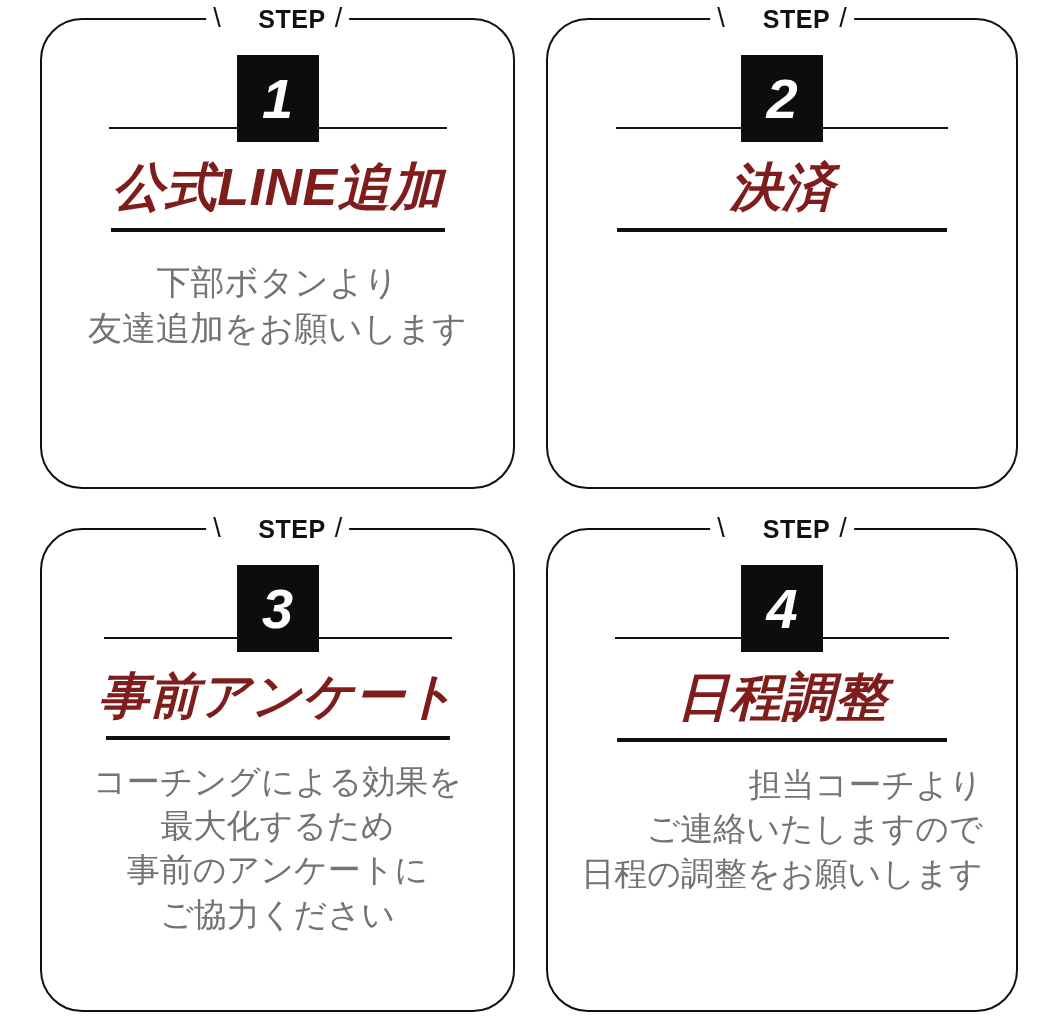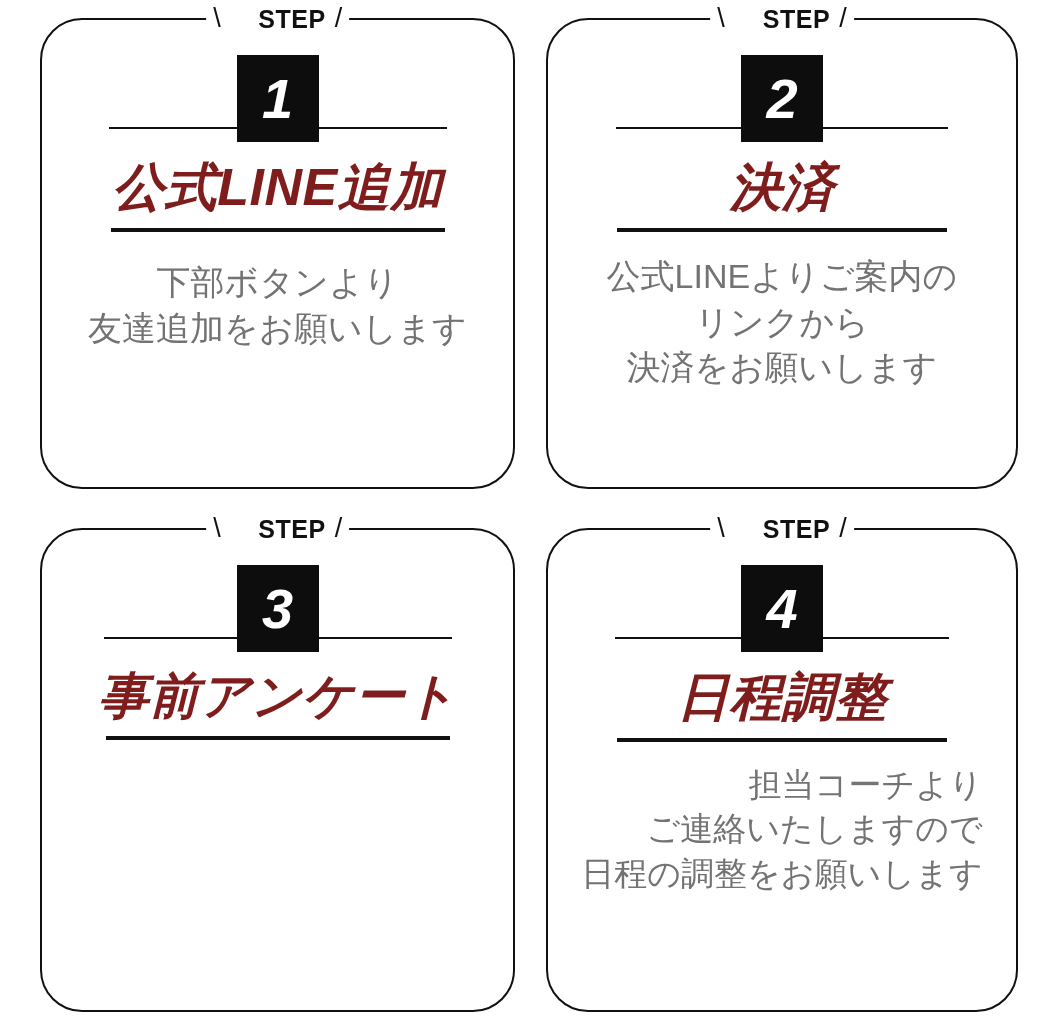--- a/index.html
+++ b/index.html
@@ -203,40 +203,41 @@
       <span class="step-word">STEP</span>
       <span class="slash right">/</span>
     </div>
     <div class="card-inner">
       <div class="badge-band">
         <div class="thin-rule"></div>
         <div class="num-badge">2</div>
       </div>
       <div class="card-title">決済</div>
       <div class="thick-rule"></div>
-      <div class="card-body">公式LINEよりご案内の
-リンクから
-決済をお願いします</div>
     </div>
   </div>
 
   <div class="step-card" id="step-card-3">
     <div class="card-frame"></div>
     <div class="step-tab">
       <span class="slash left">/</span>
       <span class="step-word">STEP</span>
       <span class="slash right">/</span>
     </div>
     <div class="card-inner">
       <div class="badge-band">
         <div class="thin-rule"></div>
         <div class="num-badge">3</div>
       </div>
       <div class="card-title">事前アンケート</div>
       <div class="thick-rule"></div>
+      <div class="card-body">コーチングによる効果を
+最大化するため
+事前のアンケートに
+ご協力ください</div>
     </div>
   </div>
 
   <div class="step-card" id="step-card-4">
     <div class="card-frame"></div>
     <div class="step-tab">
       <span class="slash left">/</span>
       <span class="step-word">STEP</span>
       <span class="slash right">/</span>
     </div>

